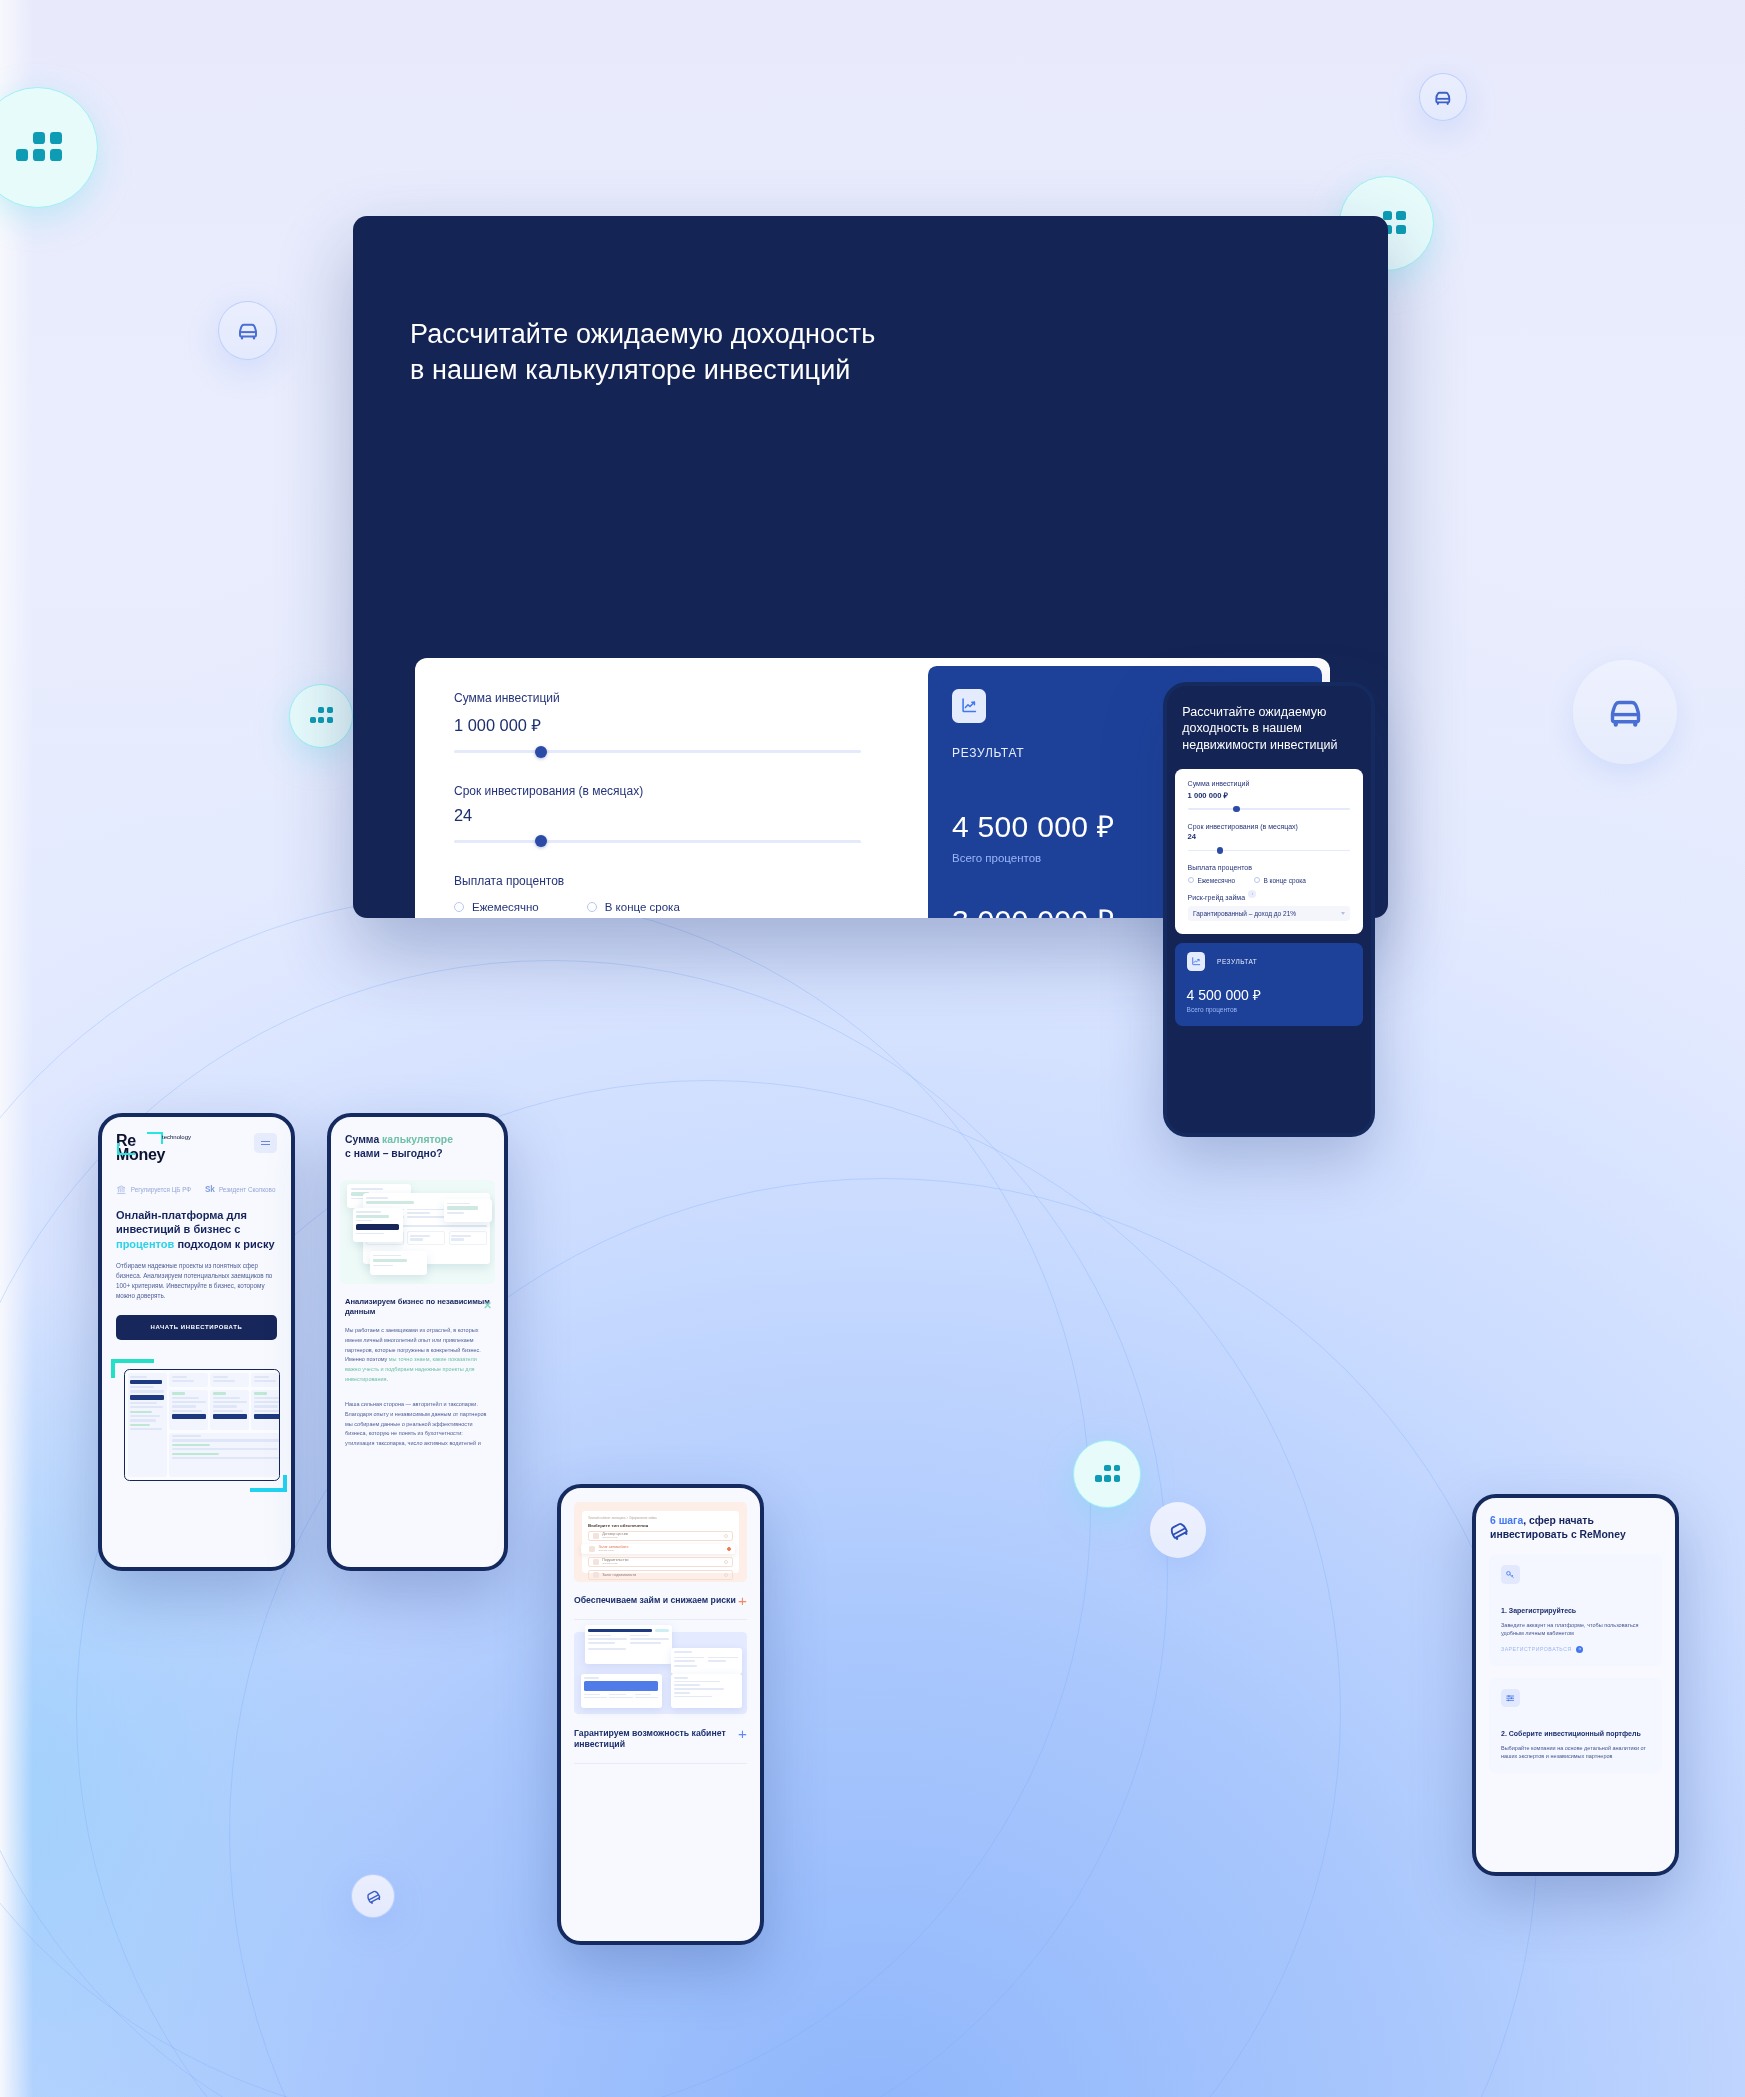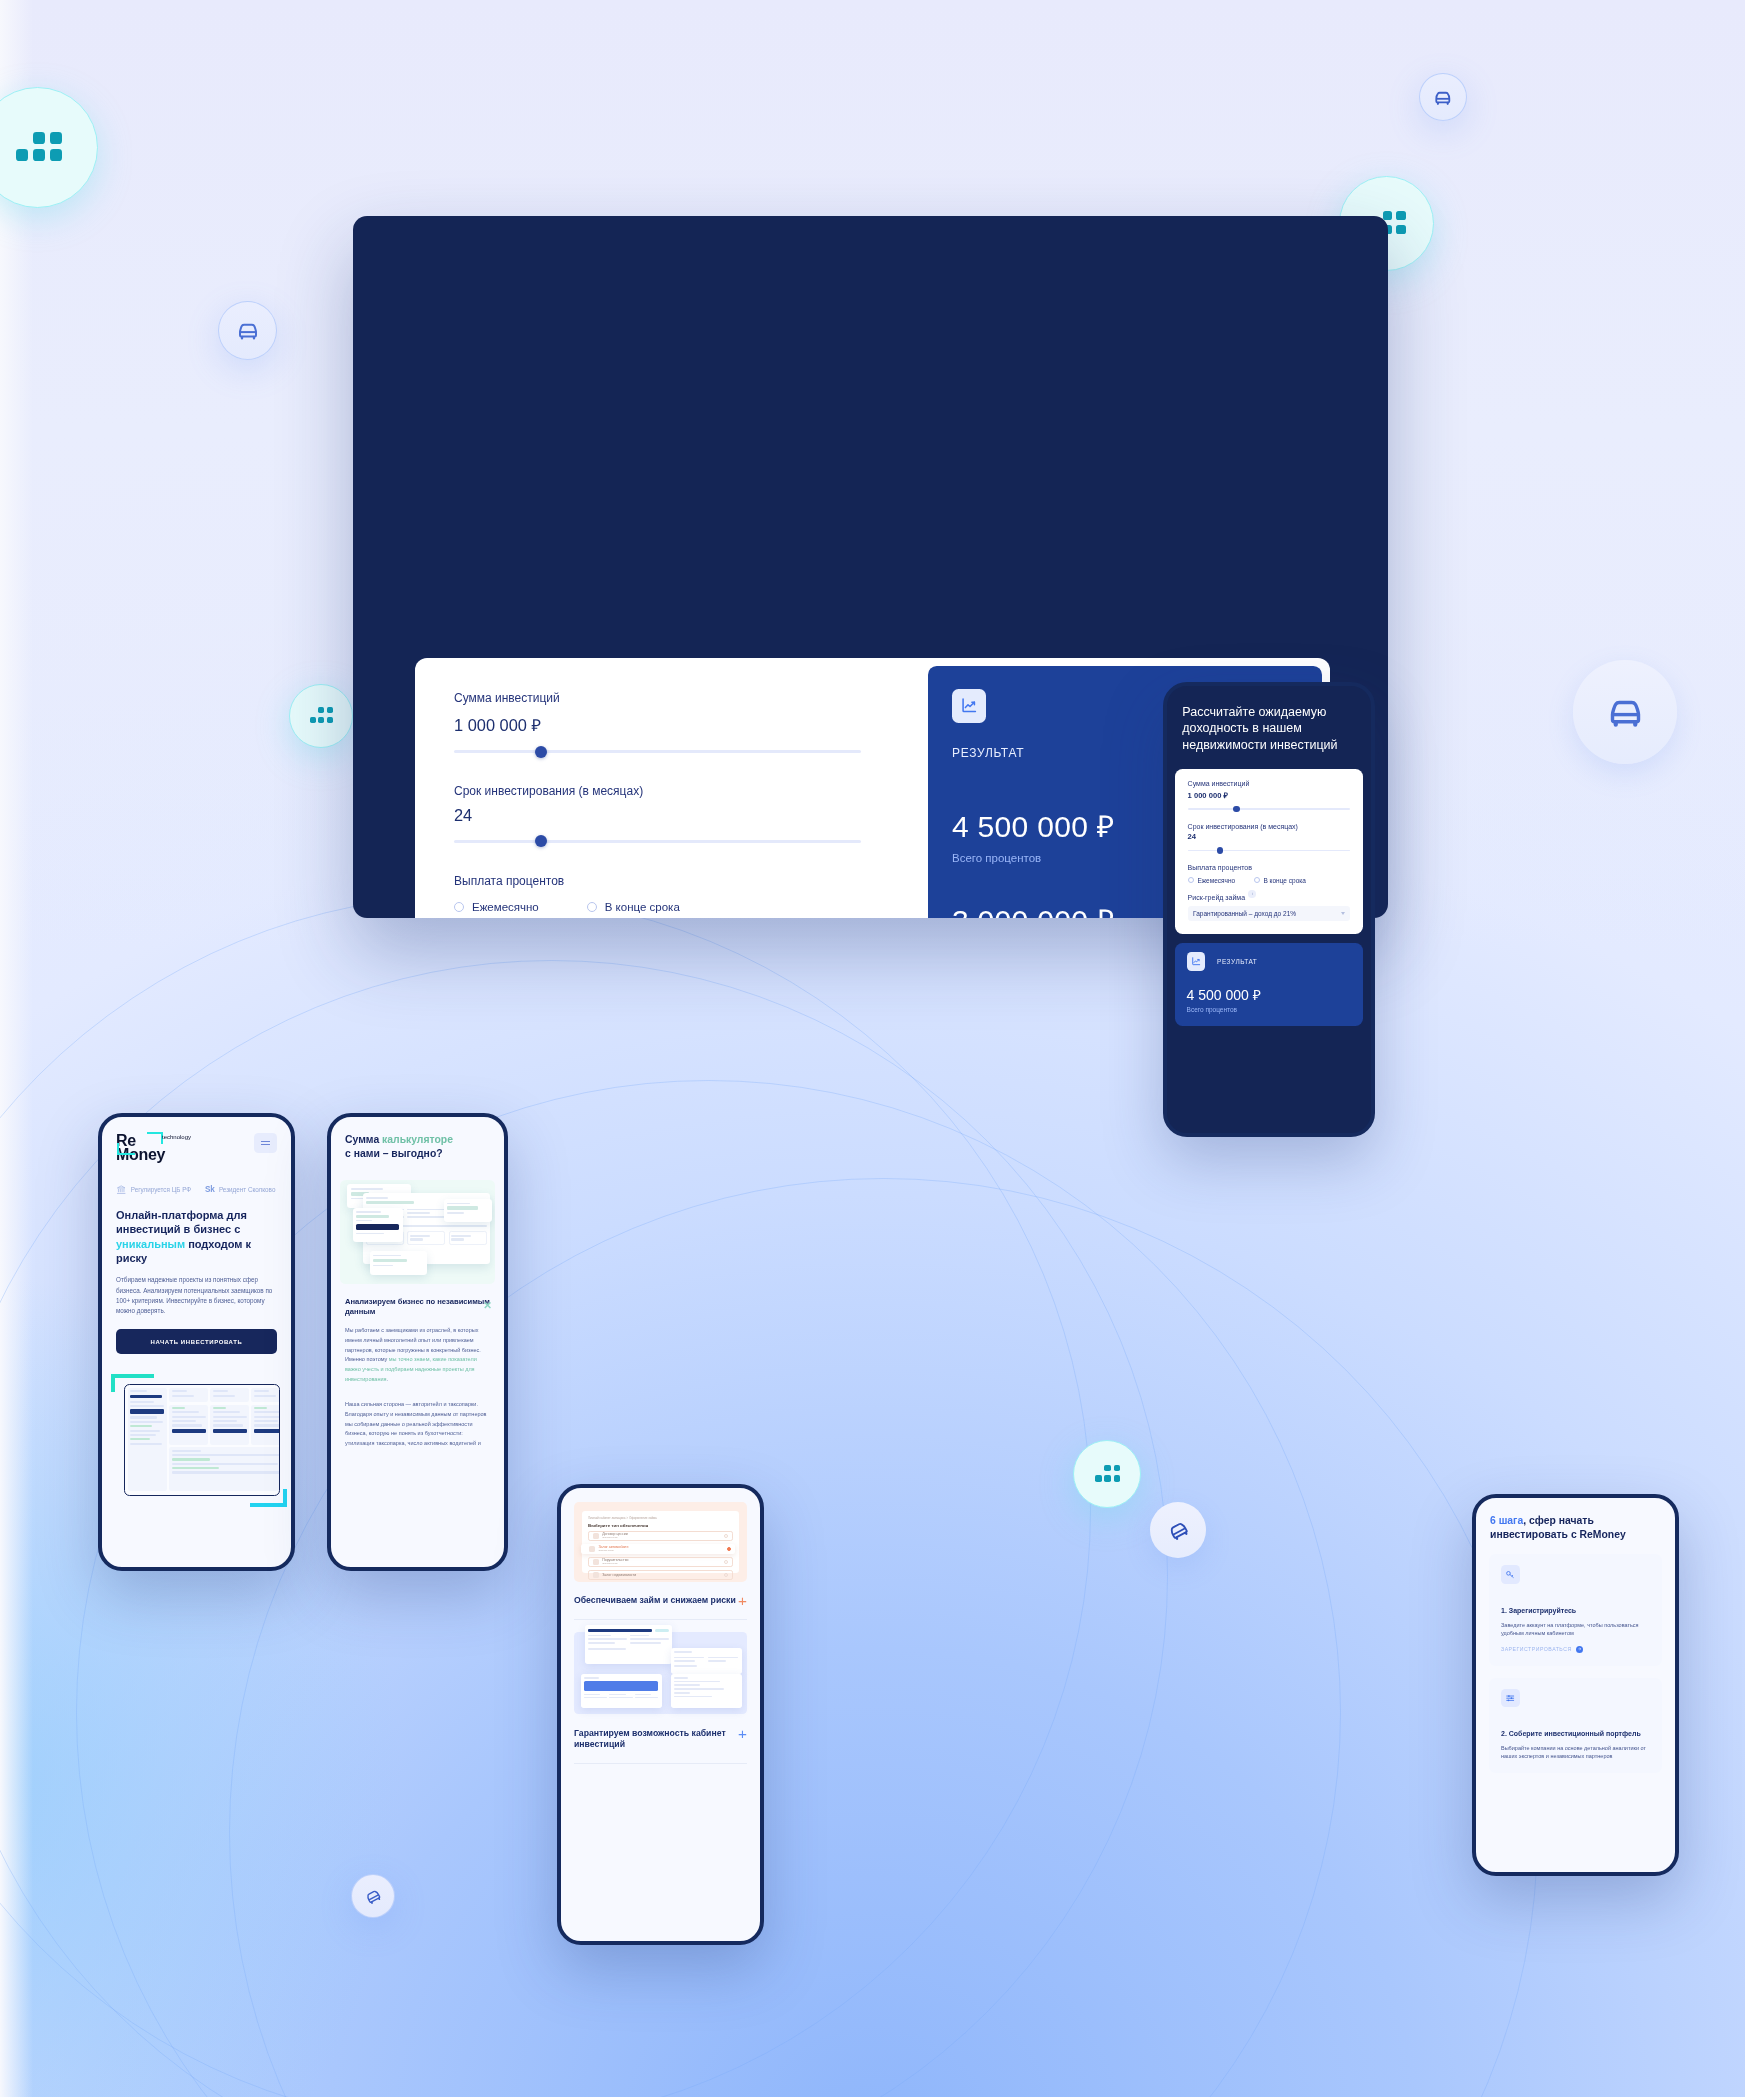--- a/index.html
+++ b/index.html
@@ -315,20 +315,24 @@
 
 <div class="bubble blue" style="left:351px; top:1874px; width:44px; height:44px;">
   <svg width="16.4" height="14.7" viewBox="0 0 24 20" fill="none" style="transform:rotate(-28deg);">
     <path d="M4 11.5c0-1.2 1.2-5.3 2-6.3.5-.7 1.3-1 2.2-1h7.6c.9 0 1.7.3 2.2 1 .8 1 2 5.1 2 6.3v3.2c0 .7-.6 1.3-1.3 1.3H5.3c-.7 0-1.3-.6-1.3-1.3v-3.2z" stroke="#3c5fc8" stroke-width="2.1"></path>
     <path d="M4.2 11.6h15.6" stroke="#3c5fc8" stroke-width="2.1"></path>
     <path d="M6 16.5v1.3M18 16.5v1.3" stroke="#3c5fc8" stroke-width="2.6" stroke-linecap="round"></path>
   </svg>
 </div>
 
 <div class="desktop">
+  <h1>
+    <span>Рассчитайте ожидаемую доходность</span><br>
+    <span>в нашем калькуляторе инвестиций</span>
+  </h1>
 
   <div class="calc-card">
     <div class="calc-form">
 
       <div class="fld">
         <div class="fld-label">Сумма инвестиций</div>
         <div class="fld-value">1 000 000 ₽</div>
         <div class="slider">
           <div class="track"></div>
           <div class="knob" style="left:20%;"></div>
@@ -471,21 +475,21 @@
       </svg>
       <span>Регулируется ЦБ РФ</span>
     </div>
     <div class="badge">
       <span style="font-size:8.2px;font-weight:800;color:#7e9ce0;letter-spacing:-0.3px;">Sk</span>
       <span>Резидент Сколково</span>
     </div>
   </div>
 
   <div class="hero-h">
-    <span>Онлайн-платформа для инвестиций в бизнес с </span><em>уникальным</em><span> подходом к риску</span>
+    <span>Онлайн-платформа для инвестиций в бизнес с </span><em>процентов</em><span> подходом к риску</span>
   </div>
 
   <div class="hero-p">Отбираем надежные проекты из понятных сфер бизнеса. Анализируем потенциальных заемщиков по 100+ критериям. Инвестируйте в бизнес, которому можно доверять.</div>
 
   <div class="cta">НАЧАТЬ ИНВЕСТИРОВАТЬ</div>
 
   <div class="dash-wrap">
     <div class="dash-corner-tl"></div>
     <div class="dash-corner-br"></div>
     <div class="dash-shot">

